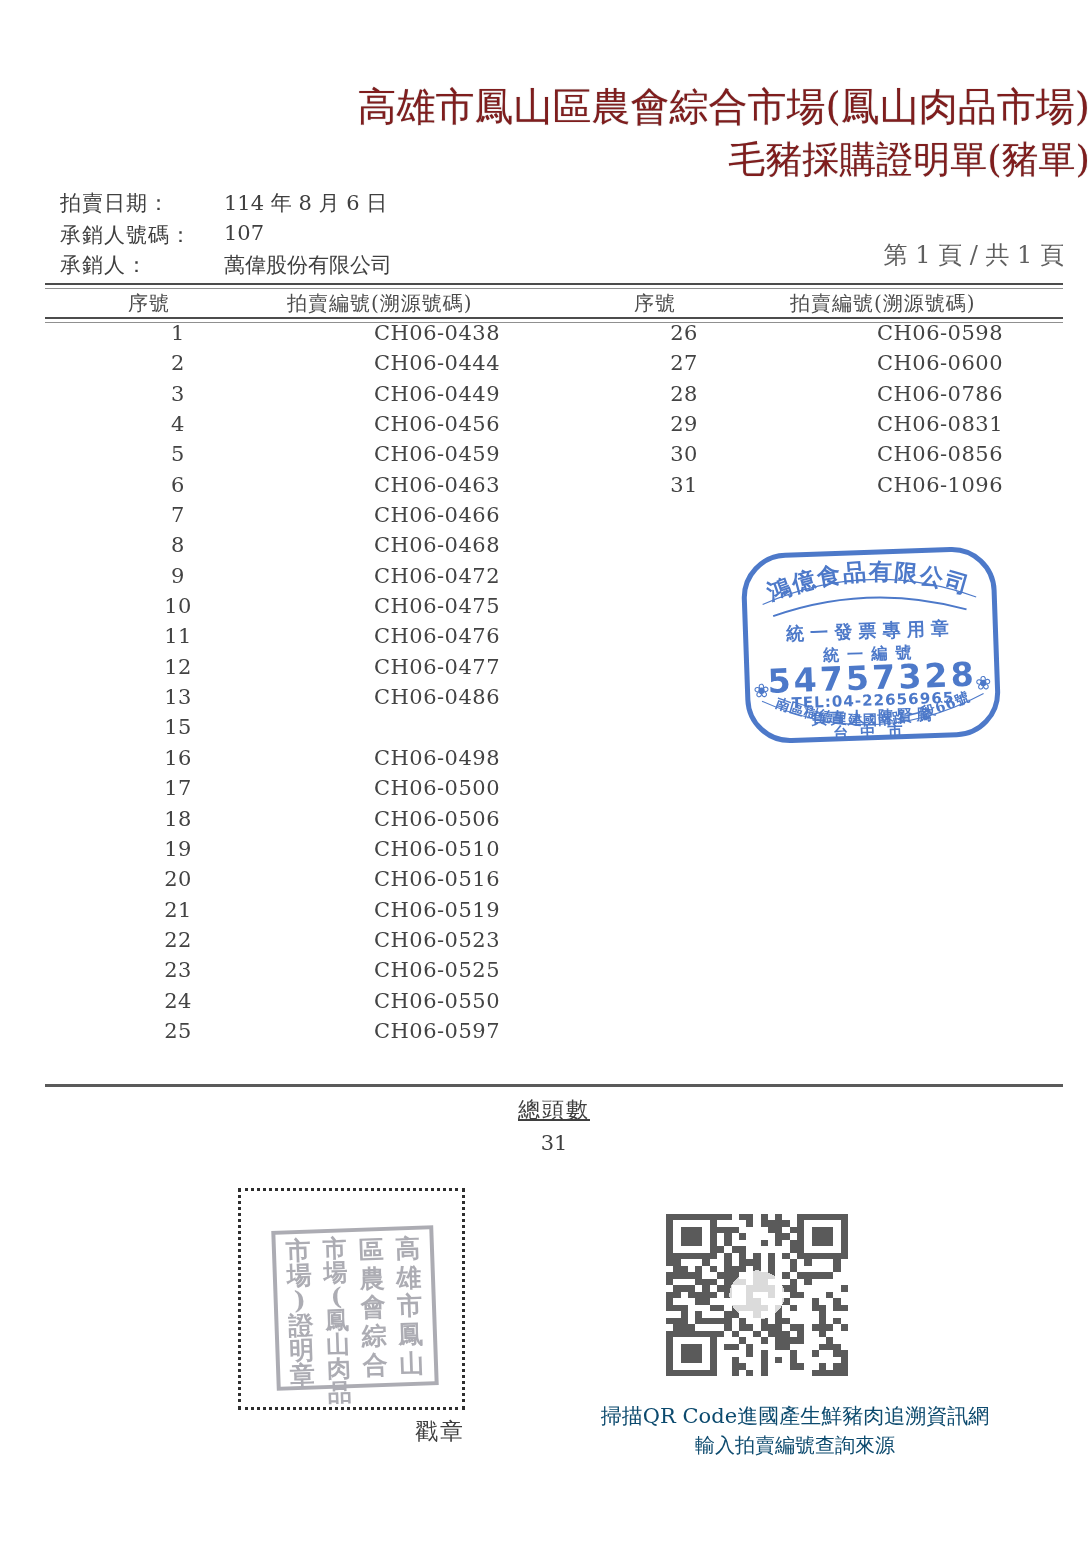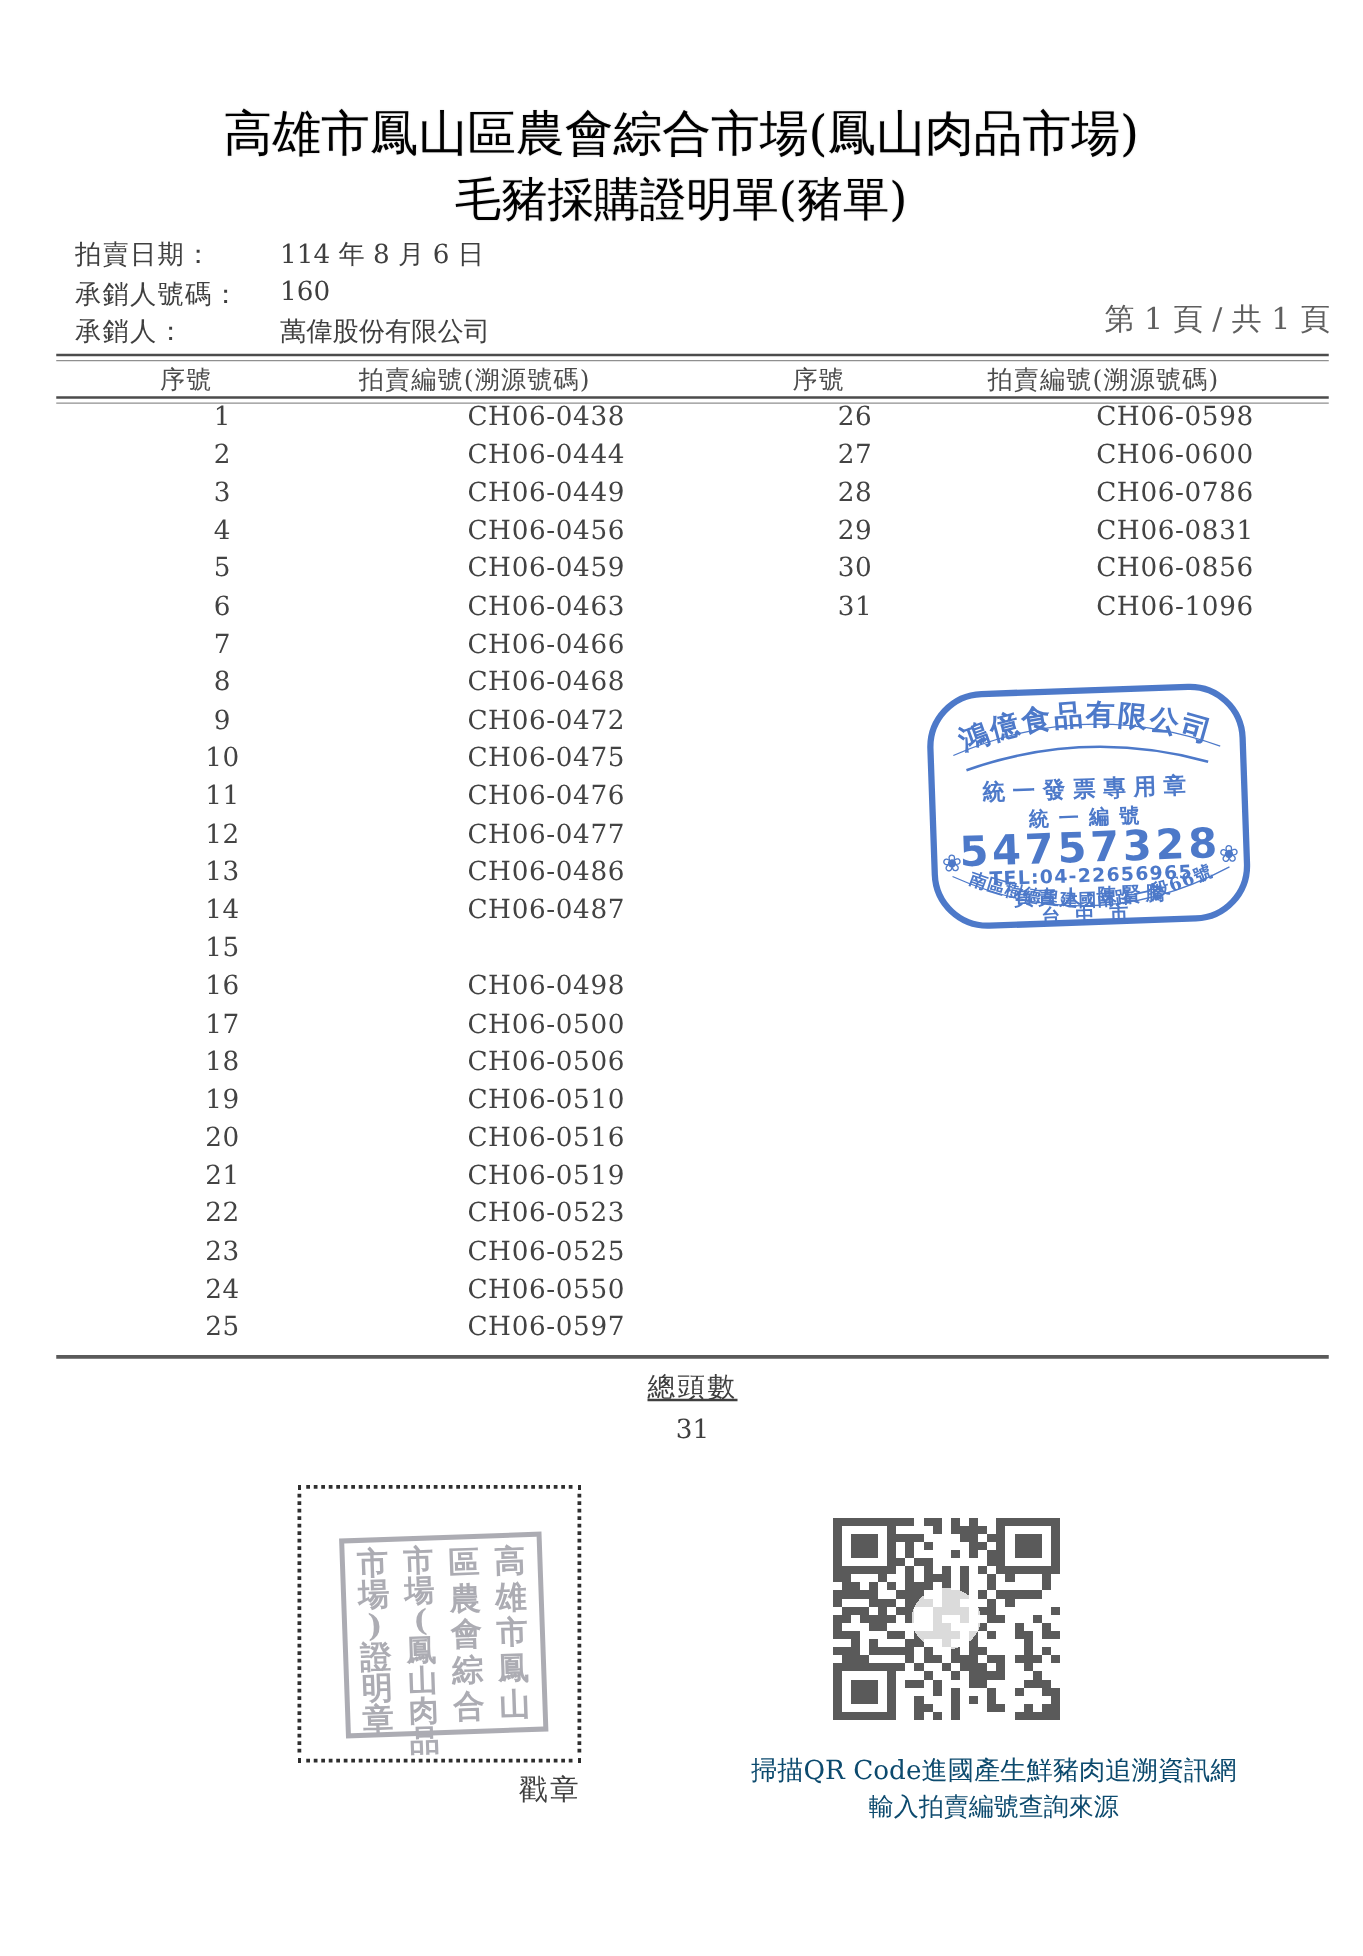--- a/index.html
+++ b/index.html
@@ -7,22 +7,22 @@
     --stamp_blue:#3e6ec5;
     --seal_gray:#9b9ba3;
     --qr_dark:#5a5a5a;
   }
   html,body{margin:0;padding:0;background:#ffffff;}
   .page{
     position:relative;width:1090px;height:1565px;background:#fff;overflow:hidden;
     font-family:"DejaVu Serif","Liberation Serif",serif;color:var(--ink);
   }
   
-  .doc-title{position:absolute;left:0;width:100%;text-align:center;
-    color:#000000;text-shadow:0 0 1px rgba(90,90,90,.55);white-space:nowrap;}
+  .doc-title{position:absolute;left:0;width:100%;text-align:right;
+    color:#7f1d1d;text-shadow:0 0 1px rgba(90,90,90,.55);white-space:nowrap;}
   #title1{top:80px;font-size:39px;}
   #title2{top:135px;font-size:37px;}
   
   .info-label{position:absolute;left:60px;font-size:21px;letter-spacing:1px;white-space:nowrap;}
   .info-value{position:absolute;left:224px;font-size:21px;white-space:nowrap;}
   #page-ind{position:absolute;top:239px;right:26px;font-size:24px;color:#5f5f5f;white-space:nowrap;}
   
   .rule{position:absolute;left:45px;width:1018px;}
   #rule-top{top:283px;height:3px;border-top:2px solid #4c4c4c;border-bottom:1px solid #909090;}
   #rule-mid{top:317px;height:3px;border-top:2px solid #4c4c4c;border-bottom:1px solid #909090;}
@@ -71,21 +71,21 @@
 <body>
 
 <div class="page">
 
   <div class="doc-title" id="title1">高雄市鳳山區農會綜合市場(鳳山肉品市場)</div>
   <div class="doc-title" id="title2">毛豬採購證明單(豬單)</div>
 
   <div class="info-label" style="top:189px">拍賣日期：</div>
   <div class="info-value" style="top:189px">114 年 8 月 6 日</div>
   <div class="info-label" style="top:221px">承銷人號碼：</div>
-  <div class="info-value" style="top:221px">160</div>
+  <div class="info-value" style="top:221px">107</div>
   <div class="info-label" style="top:251px">承銷人：</div>
   <div class="info-value" style="top:251px">萬偉股份有限公司</div>
   <div id="page-ind">第 1 頁 / 共 1 頁</div>
 
   <div class="rule" id="rule-top"></div>
   <div class="rule" id="rule-mid"></div>
   <div class="rule" id="rule-bottom"></div>
 
   <div class="th" id="th-seq1">序號</div>
   <div class="th" id="th-code1">拍賣編號(溯源號碼)</div>
@@ -137,24 +137,20 @@
         <span class="seq">11</span>
         <span class="code">CH06-0476</span>
       </div>
       <div class="t-row">
         <span class="seq">12</span>
         <span class="code">CH06-0477</span>
       </div>
       <div class="t-row">
         <span class="seq">13</span>
         <span class="code">CH06-0486</span>
-      </div>
-      <div class="t-row">
-        <span class="seq">14</span>
-        <span class="code">CH06-0487</span>
       </div>
       <div class="t-row">
         <span class="seq">15</span>
       </div>
       <div class="t-row">
         <span class="seq">16</span>
         <span class="code">CH06-0498</span>
       </div>
       <div class="t-row">
         <span class="seq">17</span>

